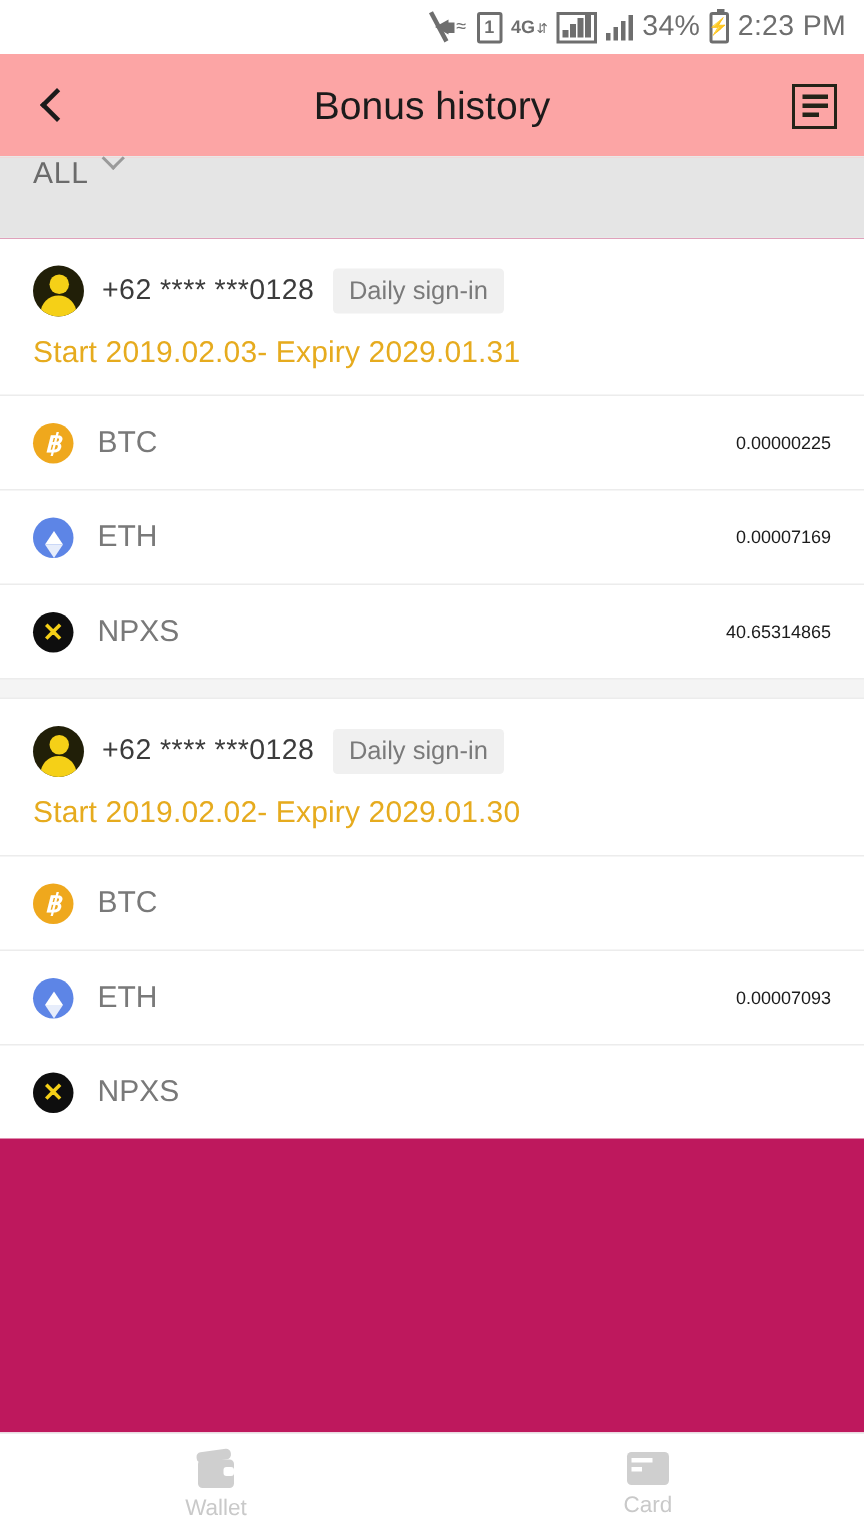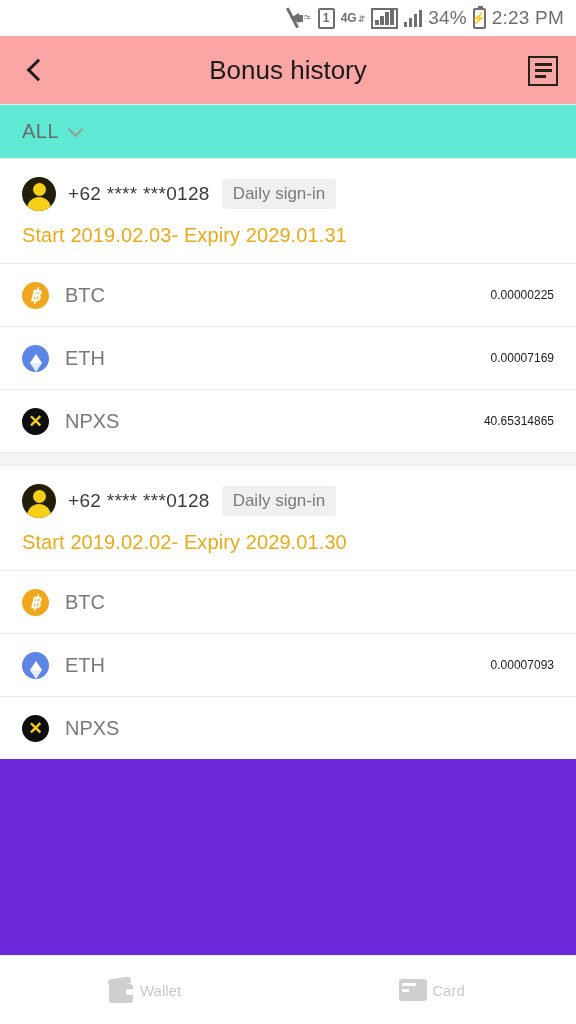--- a/index.html
+++ b/index.html
@@ -55,28 +55,28 @@
   }
   .rules-btn { position:absolute; right:18px; top:0; height:69px; display:flex; align-items:center; }
   .rules-icon { width:30px; height:30px; border:2.5px solid #232318; display:flex;
                 flex-direction:column; justify-content:center; align-items:center; gap:3px; }
   .rules-icon i { display:block; height:3px; background:#232318; }
   .rules-icon i:nth-child(1){ width:17px; }
   .rules-icon i:nth-child(2){ width:17px; }
   .rules-icon i:nth-child(3){ width:11px; margin-right:6px; }
 
   
-  .filter-bar { height:54px; flex:0 0 54px; display:flex; align-items:center;
-                padding-left:22px; border-bottom:1px solid #e8e8e8; background:#5eead4; }
+  .filter-bar { height:54px; flex:0 0 54px; display:flex; 
+                padding-left:22px; border-bottom:1px solid #e8e8e8; background:#e5e5e5; }
   .filter-label { font-size:20px; color:#6b6b6b; letter-spacing:.5px; }
   .chev-down { width:11px; height:11px; border-right:2.5px solid #9a9a9a; border-bottom:2.5px solid #9a9a9a;
                transform:rotate(45deg); margin-left:11px; margin-top:-5px; }
 
   
-  .content { flex:1 1 auto; overflow:hidden; background:#6d28d9; }
+  .content { flex:1 1 auto; overflow:hidden; background:#be185d; }
   .group { background:#fff; }
   .group-head { padding:18px 22px 16px 22px; }
   .gh-row { display:flex; align-items:center; gap:12px; }
   .avatar { width:34px; height:34px; border-radius:50%; background:#211f08;
             position:relative; overflow:hidden; flex:0 0 34px; }
   .avatar .head { position:absolute; width:13px; height:13px; border-radius:50%;
                   background:#f5d017; left:10.5px; top:6px; }
   .avatar .body { position:absolute; width:24px; height:16px; border-radius:12px 12px 0 0;
                   background:#f5d017; left:5px; top:20px; }
   .phone { font-size:19px; color:#3c3c3c; letter-spacing:.3px; }
@@ -96,21 +96,21 @@
                       border-left:6px solid transparent; border-right:6px solid transparent;
                       border-top:9px solid #e7edfb; }
   .coin-ic.npxs { background:#0e0e0e; }
   .coin-ic.npxs span { color:#f5d017; font-size:17px; font-weight:bold; line-height:1; }
   .coin-name { font-size:20px; color:#797979; margin-left:16px; }
   .coin-amt { margin-left:auto; font-size:12px; color:#1b1b1b; }
   .spacer { height:14px; background:#f4f4f4; border-top:1px solid #ececec; border-bottom:1px solid #ececec; }
 
   
   .bottomnav { height:69px; flex:0 0 69px; display:flex; border-top:1px solid #ececec; background:#fff; }
-  .nav-item { flex:1; display:flex; flex-direction:row; align-items:center; justify-content:center; gap:5px; }
+  .nav-item { flex:1; display:flex; flex-direction:column; align-items:center; justify-content:center; gap:5px; }
   .nav-label { font-size:15px; }
   .nav-item.inactive .nav-label { color:#c9c9c9; }
   .nav-item.active .nav-label { color:#1b1b1b; font-weight:bold; }
 
   .ic-wallet { width:28px; height:26px; position:relative; }
   .ic-wallet .bodyw { position:absolute; left:2px; bottom:0; width:24px; height:19px;
                       background:#cfcfcf; border-radius:3px; }
   .ic-wallet .flap { position:absolute; left:1px; top:1px; width:23px; height:7px;
                      background:#cfcfcf; border-radius:3px; transform:rotate(-8deg); }
   .ic-wallet .notch { position:absolute; right:2px; bottom:8px; width:7px; height:6px;

